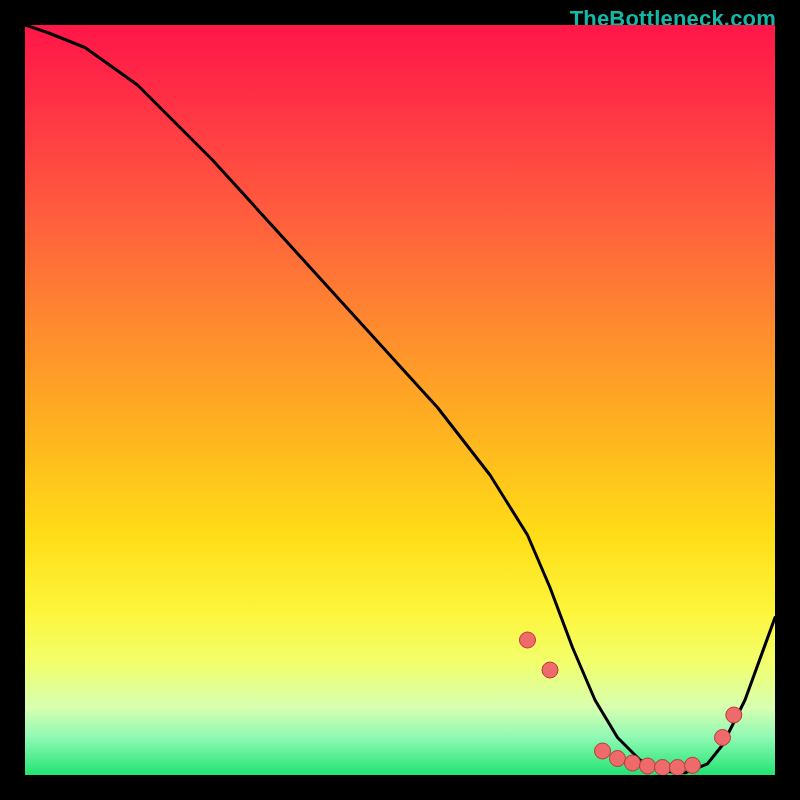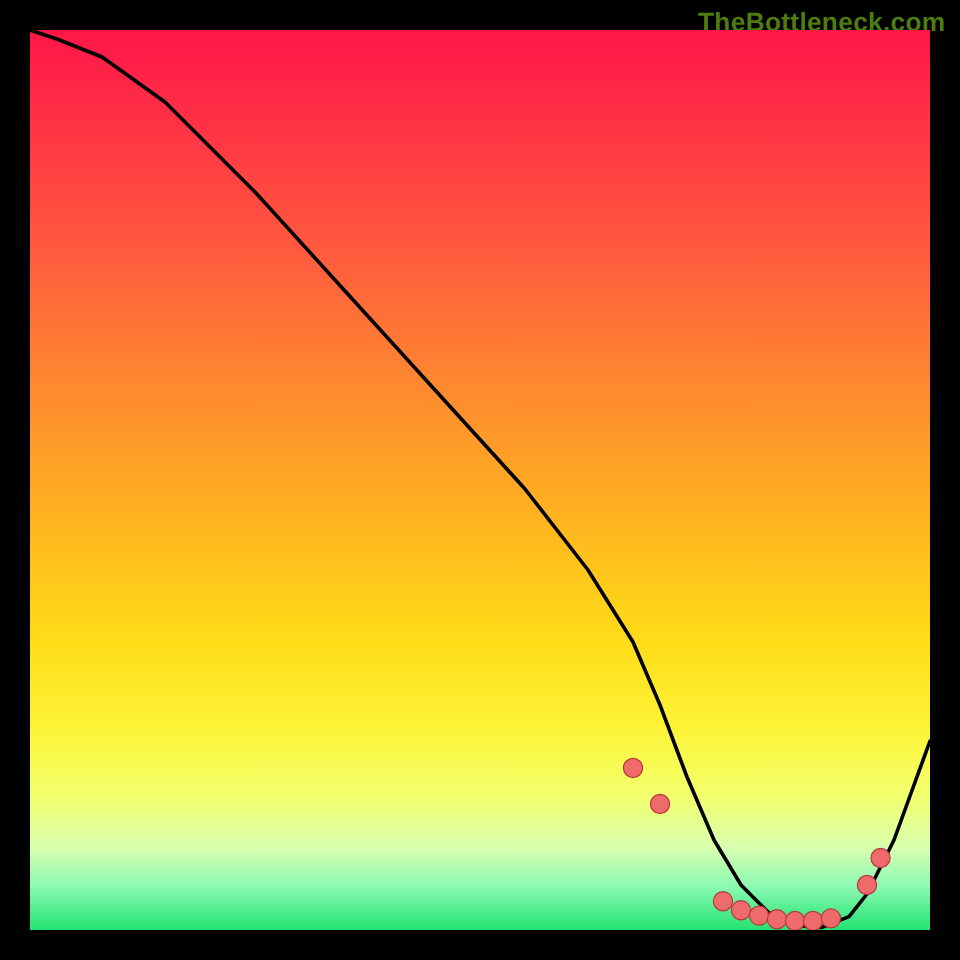--- a/index.html
+++ b/index.html
@@ -13,22 +13,22 @@
   }
   .frame {
     position: relative;
     width: 800px;
     height: 800px;
     background: #000;
   }
   .watermark {
     position: absolute;
     top: 6px;
-    right: 12px;
-    color: #4d7c0f;
+    right: 24px;
+    color: #14b8a6;
     font-size: 22px;
     font-weight: 600;
     letter-spacing: 0.2px;
     user-select: none;
   }
   .plot-area {
     position: absolute;
     left: 25px;
     top: 25px;
     width: 750px;

